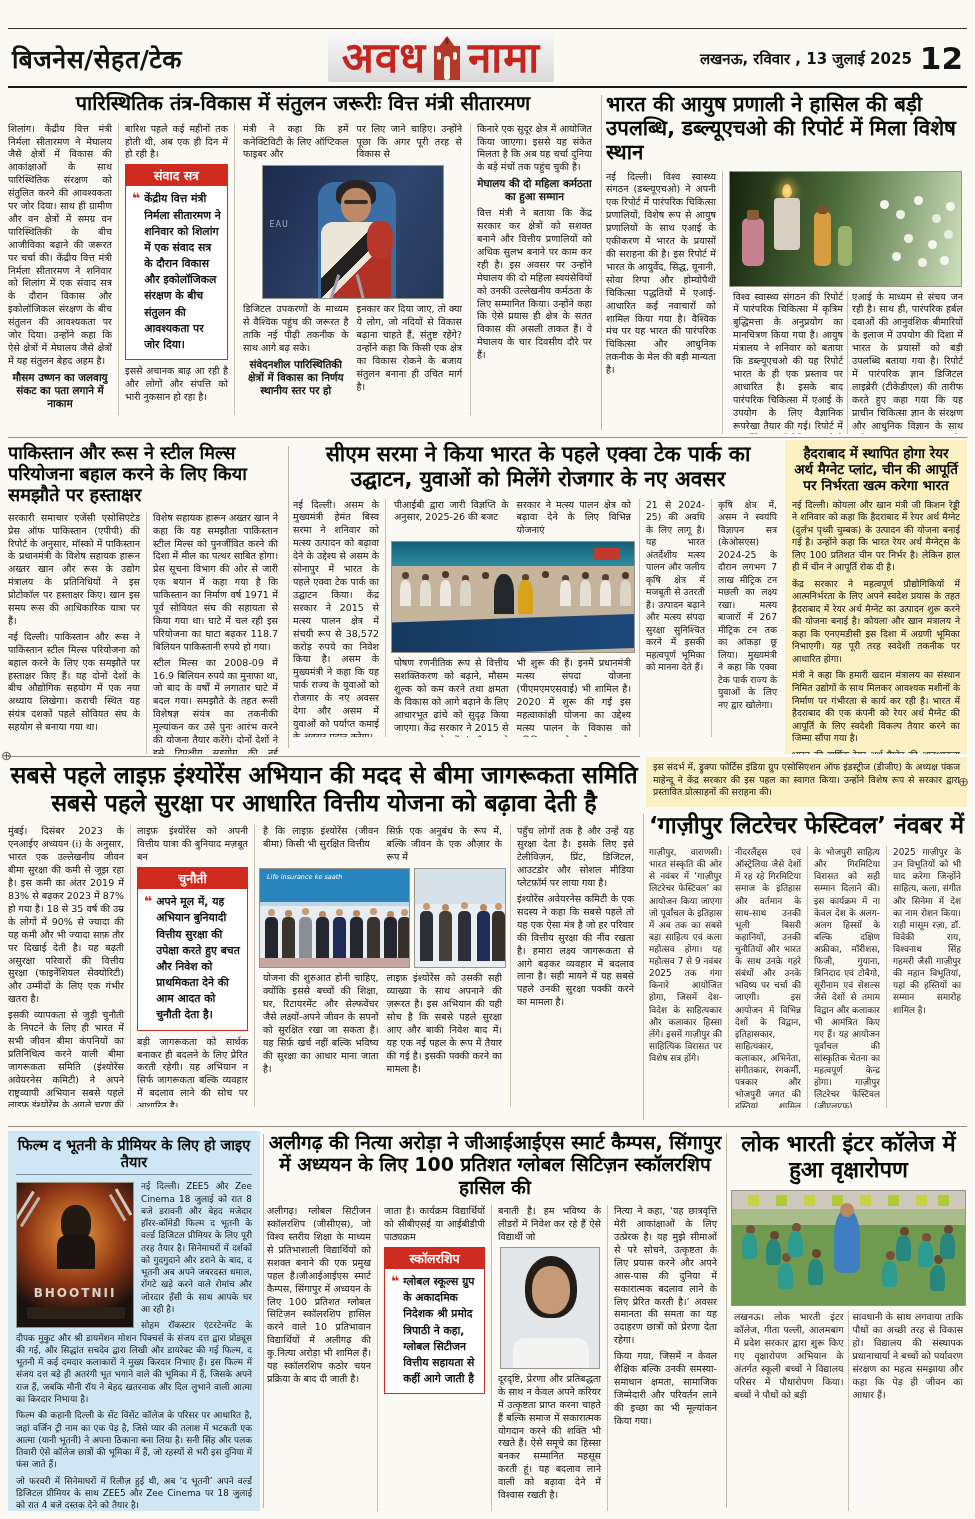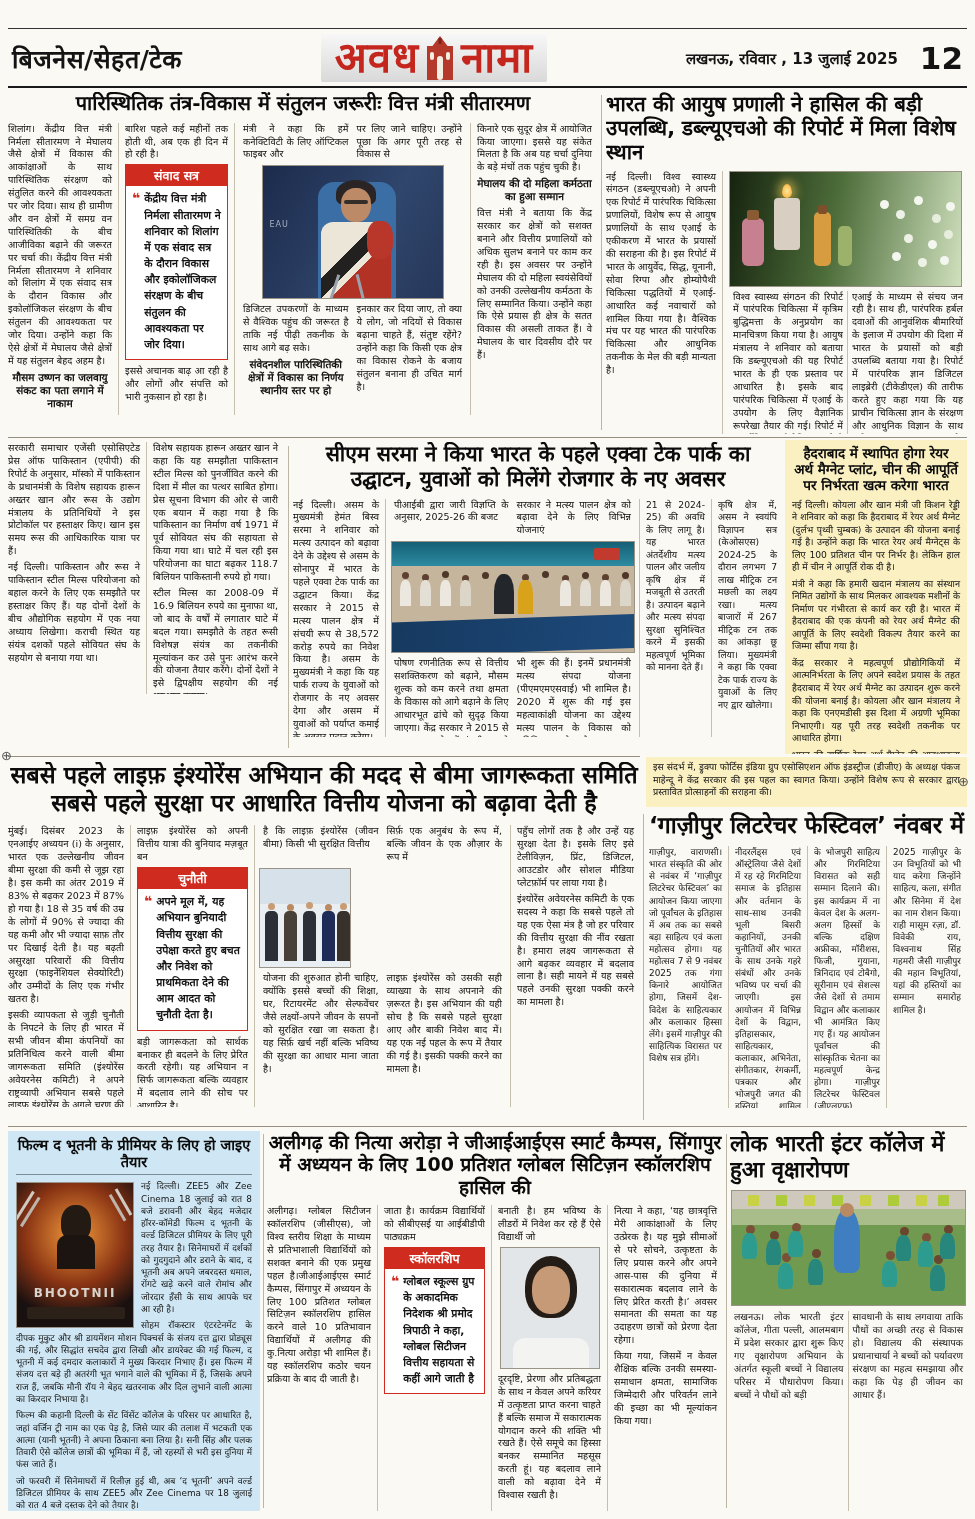--- a/index.html
+++ b/index.html
@@ -41,21 +41,21 @@
       <svg width="30" height="44" viewBox="0 0 30 44">
         <rect x="2" y="10" width="26" height="34" fill="#b4392a"></rect>
         <path d="M15 0 L24 12 L6 12 Z" fill="#b4392a"></path>
         <rect x="12" y="20" width="6" height="24" rx="3" fill="#f3ede2"></rect>
         <rect x="5" y="16" width="4" height="8" rx="2" fill="#f3ede2"></rect>
         <rect x="21" y="16" width="4" height="8" rx="2" fill="#f3ede2"></rect>
         <rect x="13.5" y="2" width="3" height="6" fill="#7d241a"></rect>
       </svg>
       <span class="mast-txt">नामा</span>
     </div>
-    <div style="display:flex;align-items:center;gap:22px">
+    <div style="display:flex;align-items:center;gap:8px">
       <div style="font-weight:bold;font-size:15px">लखनऊ, रविवार , 13 जुलाई 2025</div>
       <div style="font-weight:bold;font-size:31px">12</div>
     </div>
   </div>
 
   <div class="abs" style="left:8px;top:92px;width:590px;height:342px;overflow:hidden">
     <div class="hl" style="font-size:20px;text-align:center;margin-bottom:7px">पारिस्थितिक तंत्र-विकास में संतुलन जरूरीः वित्त मंत्री सीतारमण</div>
     <div class="cols" style="height:292px">
       <div class="col" style="width:110px">
         <p>शिलांग। केंद्रीय वित्त मंत्री निर्मला सीतारमण ने मेघालय जैसे क्षेत्रों में विकास की आकांक्षाओं के साथ पारिस्थितिक संरक्षण को संतुलित करने की आवश्यकता पर जोर दिया। साथ ही ग्रामीण और वन क्षेत्रों में समग्र वन पारिस्थितिकी के बीच आजीविका बढ़ाने की जरूरत पर चर्चा की। केंद्रीय वित्त मंत्री निर्मला सीतारमण ने शनिवार को शिलांग में एक संवाद सत्र के दौरान विकास और इकोलॉजिकल संरक्षण के बीच संतुलन की आवश्यकता पर जोर दिया। उन्होंने कहा कि ऐसे क्षेत्रों में मेघालय जैसे क्षेत्रों में यह संतुलन बेहद अहम है।</p>
@@ -134,20 +134,21 @@
           <p style="border-right:1px solid #c6bfae">विश्व स्वास्थ्य संगठन की रिपोर्ट में पारंपरिक चिकित्सा में कृत्रिम बुद्धिमत्ता के अनुप्रयोग का मानचित्रण किया गया है। आयुष मंत्रालय ने शनिवार को बताया कि डब्ल्यूएचओ की यह रिपोर्ट भारत के ही एक प्रस्ताव पर आधारित है। इसके बाद पारंपरिक चिकित्सा में एआई के उपयोग के लिए वैज्ञानिक रूपरेखा तैयार की गई। रिपोर्ट में आयुर्वेदिक जीनोमिक्स जैसी पहलों का विशेष उल्लेख किया गया है।</p>
           <p>एआई के माध्यम से संचय जन रही है। साथ ही, पारंपरिक हर्बल दवाओं की आनुवंशिक बीमारियों के इलाज में उपयोग की दिशा में भारत के प्रयासों को बड़ी उपलब्धि बताया गया है। रिपोर्ट में पारंपरिक ज्ञान डिजिटल लाइब्रेरी (टीकेडीएल) की तारीफ करते हुए कहा गया कि यह प्राचीन चिकित्सा ज्ञान के संरक्षण और आधुनिक विज्ञान के साथ एकीकरण का प्रमुख उदाहरण है। इससे व्यक्तिगत स्वास्थ्य देखभाल को नई दिशा मिलेगी।</p>
         </div>
       </div>
     </div>
   </div>
 
   <div class="hr" style="left:8px;top:437px;width:959px"></div>
 
   <div class="abs" style="left:8px;top:442px;width:276px;height:312px;overflow:hidden">
+    <div class="hl" style="font-size:18px;margin-bottom:6px">पाकिस्तान और रूस ने स्टील मिल्स परियोजना बहाल करने के लिए किया समझौते पर हस्ताक्षर</div>
     <div class="cols" style="height:252px">
       <div class="col" style="width:138px">
         <p>सरकारी समाचार एजेंसी एसोसिएटेड प्रेस ऑफ पाकिस्तान (एपीपी) की रिपोर्ट के अनुसार, मॉस्को में पाकिस्तान के प्रधानमंत्री के विशेष सहायक हारून अख्तर खान और रूस के उद्योग मंत्रालय के प्रतिनिधियों ने इस प्रोटोकॉल पर हस्ताक्षर किए। खान इस समय रूस की आधिकारिक यात्रा पर हैं।</p>
         <p>नई दिल्ली। पाकिस्तान और रूस ने पाकिस्तान स्टील मिल्स परियोजना को बहाल करने के लिए एक समझौते पर हस्ताक्षर किए हैं। यह दोनों देशों के बीच औद्योगिक सहयोग में एक नया अध्याय लिखेगा। कराची स्थित यह संयंत्र दशकों पहले सोवियत संघ के सहयोग से बनाया गया था।</p>
       </div>
       <div class="col" style="width:138px">
         <p>विशेष सहायक हारून अख्तर खान ने कहा कि यह समझौता पाकिस्तान स्टील मिल्स को पुनर्जीवित करने की दिशा में मील का पत्थर साबित होगा। प्रेस सूचना विभाग की ओर से जारी एक बयान में कहा गया है कि पाकिस्तान का निर्माण वर्ष 1971 में पूर्व सोवियत संघ की सहायता से किया गया था। घाटे में चल रही इस परियोजना का घाटा बढ़कर 118.7 बिलियन पाकिस्तानी रुपये हो गया।</p>
         <p>स्टील मिल्स का 2008-09 में 16.9 बिलियन रुपये का मुनाफा था, जो बाद के वर्षों में लगातार घाटे में बदल गया। समझौते के तहत रूसी विशेषज्ञ संयंत्र का तकनीकी मूल्यांकन कर उसे पुनः आरंभ करने की योजना तैयार करेंगे। दोनों देशों ने इसे द्विपक्षीय सहयोग की नई शुरुआत बताया।</p>
       </div>
     </div>
@@ -186,22 +187,22 @@
       <div class="col" style="width:72px;font-size:9.2px">
         <p>कृषि क्षेत्र में, असम ने स्वयंपि विज्ञापन सत्र (केओसएस) 2024-25 के दौरान लगभग 7 लाख मीट्रिक टन मछली का लक्ष्य रखा। मत्स्य बाजारों में 267 मीट्रिक टन तक का आंकड़ा छू लिया। मुख्यमंत्री ने कहा कि एक्वा टेक पार्क राज्य के युवाओं के लिए नए द्वार खोलेगा।</p>
       </div>
     </div>
   </div>
 
   <div class="abs yellow" style="left:785px;top:440px;width:182px;height:314px;padding:6px 7px;overflow:hidden">
     <div class="hl" style="font-size:13.5px;text-align:center;margin-bottom:5px">हैदराबाद में स्थापित होगा रेयर अर्थ मैग्नेट प्लांट, चीन की आपूर्ति पर निर्भरता खत्म करेगा भारत</div>
     <div style="font-size:9.2px;line-height:1.36;text-align:justify">
       <p style="margin-bottom:4px">नई दिल्ली। कोयला और खान मंत्री जी किशन रेड्डी ने शनिवार को कहा कि हैदराबाद में रेयर अर्थ मैग्नेट (दुर्लभ पृथ्वी चुम्बक) के उत्पादन की योजना बनाई गई है। उन्होंने कहा कि भारत रेयर अर्थ मैग्नेट्स के लिए 100 प्रतिशत चीन पर निर्भर है। लेकिन हाल ही में चीन ने आपूर्ति रोक दी है।</p>
+      <p style="margin-bottom:4px">केंद्र सरकार ने महत्वपूर्ण प्रौद्योगिकियों में आत्मनिर्भरता के लिए अपने स्वदेश प्रयास के तहत हैदराबाद में रेयर अर्थ मैग्नेट का उत्पादन शुरू करने की योजना बनाई है। कोयला और खान मंत्रालय ने कहा कि एनएमडीसी इस दिशा में अग्रणी भूमिका निभाएगी। यह पूरी तरह स्वदेशी तकनीक पर आधारित होगा।</p>
       <p style="margin-bottom:4px">मंत्री ने कहा कि हमारी खदान मंत्रालय का संस्थान निमित उद्योगों के साथ मिलकर आवश्यक मशीनों के निर्माण पर गंभीरता से कार्य कर रही है। भारत में हैदराबाद की एक कंपनी को रेयर अर्थ मैग्नेट की आपूर्ति के लिए स्वदेशी विकल्प तैयार करने का जिम्मा सौंपा गया है।</p>
-      <p style="margin-bottom:4px">केंद्र सरकार ने महत्वपूर्ण प्रौद्योगिकियों में आत्मनिर्भरता के लिए अपने स्वदेश प्रयास के तहत हैदराबाद में रेयर अर्थ मैग्नेट का उत्पादन शुरू करने की योजना बनाई है। कोयला और खान मंत्रालय ने कहा कि एनएमडीसी इस दिशा में अग्रणी भूमिका निभाएगी। यह पूरी तरह स्वदेशी तकनीक पर आधारित होगा।</p>
       <p>भारत की वार्षिक रेयर अर्थ मैग्नेट की आवश्यकता करीब 2,000 टन है। चीन ने अप्रैल 2024 में निर्यात पर रोक लगाई थी जिसके बाद वैश्विक स्तर पर आपूर्ति बाधित हुई। इस संयंत्र से ऑटोमोबाइल, इलेक्ट्रॉनिक्स और रक्षा क्षेत्र को मदद मिलेगी। जिससे भारत सहित वैश्विक आपूर्ति में कमी आ जाएगी।</p>
     </div>
   </div>
   <div class="abs yellow" style="left:646px;top:757px;width:321px;height:50px;padding:4px 7px;font-size:9.2px;line-height:1.36;text-align:justify;overflow:hidden">
     <p>इस संदर्भ में, ड्रुक्पा फोर्टिस इंडिया ग्रुप एसोसिएशन ऑफ इंडस्ट्रीज (डीजीए) के अध्यक्ष पंकज माहेन्दू ने केंद्र सरकार की इस पहल का स्वागत किया। उन्होंने विशेष रूप से सरकार द्वारा प्रस्तावित प्रोत्साहनों की सराहना की।</p>
   </div>
 
   <div class="hr" style="left:8px;top:756px;width:632px"></div>
   <div class="reg" style="left:1px;top:748px">⊕</div>
   <div class="reg" style="left:958px;top:774px">⊕</div>
@@ -223,20 +224,26 @@
             </div>
         </div>
         <p>बड़ी जागरूकता को सार्थक बनाकर ही बदलने के लिए प्रेरित करती रहेगी। यह अभियान न सिर्फ जागरूकता बल्कि व्यवहार में बदलाव लाने की सोच पर आधारित है।</p>
       </div>
       <div class="col" style="width:256px;padding:0 4px">
         <div class="mini">
           <p>है कि लाइफ़ इंश्योरेंस (जीवन बीमा) किसी भी सुरक्षित वित्तीय</p>
           <p>सिर्फ़ एक अनुबंध के रूप में, बल्कि जीवन के एक औज़ार के रूप में</p>
         </div>
         <div style="display:flex;gap:4px;margin:1px 0 4px">
+          <div class="ph" style="width:152px;height:100px;background:linear-gradient(#2a85bf 0 34%,#bcd8e8 34% 38%,#e6ecf0 38%)">
+            <span style="position:absolute;left:7px;top:4px;color:#fff;font-size:6.5px;font-style:italic">Life insurance ke saath</span>
+            <div style="position:absolute;left:8px;top:40px;width:7px;height:7px;border-radius:50%;background:#c89b72;box-shadow:17px 1px 0 #b98a62,34px -1px 0 #c89b72,51px 2px 0 #b98a62,68px 0 0 #c89b72,85px 1px 0 #b98a62,102px -1px 0 #c89b72,119px 2px 0 #b98a62,133px 0 0 #c89b72"></div>
+            <div style="position:absolute;left:5px;top:48px;width:13px;height:46px;border-radius:5px 5px 0 0;background:#23262e;box-shadow:17px 0 0 #3a342c,34px 0 0 #8a8f96,51px 0 0 #23262e,68px 0 0 #1e2c57,85px 0 0 #23262e,102px 0 0 #3a342c,119px 0 0 #23262e,133px 0 0 #38302a"></div>
+            <div style="position:absolute;left:0;bottom:0;width:100%;height:9px;background:#c5a79f"></div>
+          </div>
           <div class="ph" style="width:92px;height:100px;background:linear-gradient(#d7e1e9 0 36%,#e9eef2 36%)">
             <div style="position:absolute;left:8px;top:34px;width:7px;height:7px;border-radius:50%;background:#c89b72;box-shadow:19px 1px 0 #b98a62,38px -1px 0 #c89b72,57px 1px 0 #b98a62,72px 0 0 #c89b72"></div>
             <div style="position:absolute;left:5px;top:42px;width:13px;height:50px;border-radius:5px 5px 0 0;background:#2b2f38;box-shadow:19px 0 0 #474039,38px 0 0 #2b2f38,57px 0 0 #1e2c57,72px 0 0 #38302a"></div>
           </div>
         </div>
         <div class="mini">
           <p>योजना की शुरुआत होनी चाहिए, क्योंकि इससे बच्चों की शिक्षा, घर, रिटायरमेंट और सेल्फवेंचर जैसे लक्ष्यों-अपने जीवन के सपनों को सुरक्षित रखा जा सकता है। यह सिर्फ़ खर्च नहीं बल्कि भविष्य की सुरक्षा का आधार माना जाता है।</p>
           <p>लाइफ़ इंश्योरेंस को उसकी सही व्याख्या के साथ अपनाने की ज़रूरत है। इस अभियान की यही सोच है कि सबसे पहले सुरक्षा आए और बाकी निवेश बाद में। यह एक नई पहल के रूप में तैयार की गई है। इसकी पक्की करने का मामला है।</p>
         </div>
       </div>
@@ -317,21 +324,21 @@
       <div class="col" style="width:116px">
         <p>नित्या ने कहा, ‘यह छात्रवृत्ति मेरी आकांक्षाओं के लिए उत्प्रेरक है। यह मुझे सीमाओं से परे सोचने, उत्कृष्टता के लिए प्रयास करने और अपने आस-पास की दुनिया में सकारात्मक बदलाव लाने के लिए प्रेरित करती है।’ अवसर समानता की समता का यह उदाहरण छात्रों को प्रेरणा देता रहेगा।</p>
         <p>किया गया, जिसमें न केवल शैक्षिक बल्कि उनकी समस्या-समाधान क्षमता, सामाजिक जिम्मेदारी और परिवर्तन लाने की इच्छा का भी मूल्यांकन किया गया।</p>
       </div>
     </div>
   </div>
 
   <div class="vr" style="left:726px;top:1134px;height:374px"></div>
 
   <div class="abs" style="left:730px;top:1131px;width:237px;height:380px;overflow:hidden">
-    <div class="hl" style="font-size:22px;margin-bottom:7px">लोक भारती इंटर कॉलेज में हुआ वृक्षारोपण</div>
+    <div class="hl" style="font-size:22px;text-align:center;margin-bottom:7px">लोक भारती इंटर कॉलेज में हुआ वृक्षारोपण</div>
     <div class="ph" style="width:235px;height:116px;margin:0 auto 5px;background:linear-gradient(#cfc8bc 0 16%,#a9bd8b 16% 30%,#6f9a50 30%)">
       <div style="position:absolute;left:16px;top:4px;width:11px;height:11px;background:#c9d244;border-radius:1px;box-shadow:28px 0 0 #aecb3a,56px 0 0 #c9d244,84px 0 0 #aecb3a,112px 0 0 #c9d244,140px 0 0 #aecb3a,168px 0 0 #c9d244,190px 0 0 #aecb3a"></div>
       <div style="position:absolute;left:14px;top:34px;width:9px;height:9px;border-radius:50%;background:#7a5136;box-shadow:24px 6px 0 #6b462e,46px -2px 0 #7a5136,154px 2px 0 #6b462e,176px 8px 0 #7a5136,198px 0 0 #6b462e,36px 28px 0 #7a5136,66px 24px 0 #6b462e,140px 26px 0 #7a5136,188px 30px 0 #6b462e"></div>
       <div style="position:absolute;left:10px;top:42px;width:15px;height:26px;border-radius:45% 45% 20% 20%;background:#2e9b8f;box-shadow:24px 6px 0 #27877c,46px -2px 0 #2e9b8f,154px 2px 0 #27877c,176px 8px 0 #2e9b8f,198px 0 0 #27877c,36px 30px 0 #2e9b8f,66px 26px 0 #27877c,140px 28px 0 #2e9b8f,188px 32px 0 #27877c"></div>
       <div style="position:absolute;left:102px;top:18px;width:26px;height:64px;background:#3f7fc1;border-radius:45% 45% 8px 8px"></div>
       <div style="position:absolute;left:108px;top:12px;width:14px;height:14px;border-radius:50%;background:#b98a62"></div>
     </div>
     <div class="mini" style="height:240px;overflow:hidden">
       <p style="font-size:9.4px;line-height:1.38;text-align:justify;border-right:1px solid #c6bfae">लखनऊ। लोक भारती इंटर कॉलेज, गीता पल्ली, आलमबाग में प्रदेश सरकार द्वारा शुरू किए गए वृक्षारोपण अभियान के अंतर्गत स्कूली बच्चों ने विद्यालय परिसर में पौधारोपण किया। बच्चों ने पौधों को बड़ी</p>
       <p style="font-size:9.4px;line-height:1.38;text-align:justify">सावधानी के साथ लगवाया ताकि पौधों का अच्छी तरह से विकास हो। विद्यालय की संस्थापक प्रधानाचार्या ने बच्चों को पर्यावरण संरक्षण का महत्व समझाया और कहा कि पेड़ ही जीवन का आधार हैं।</p>

